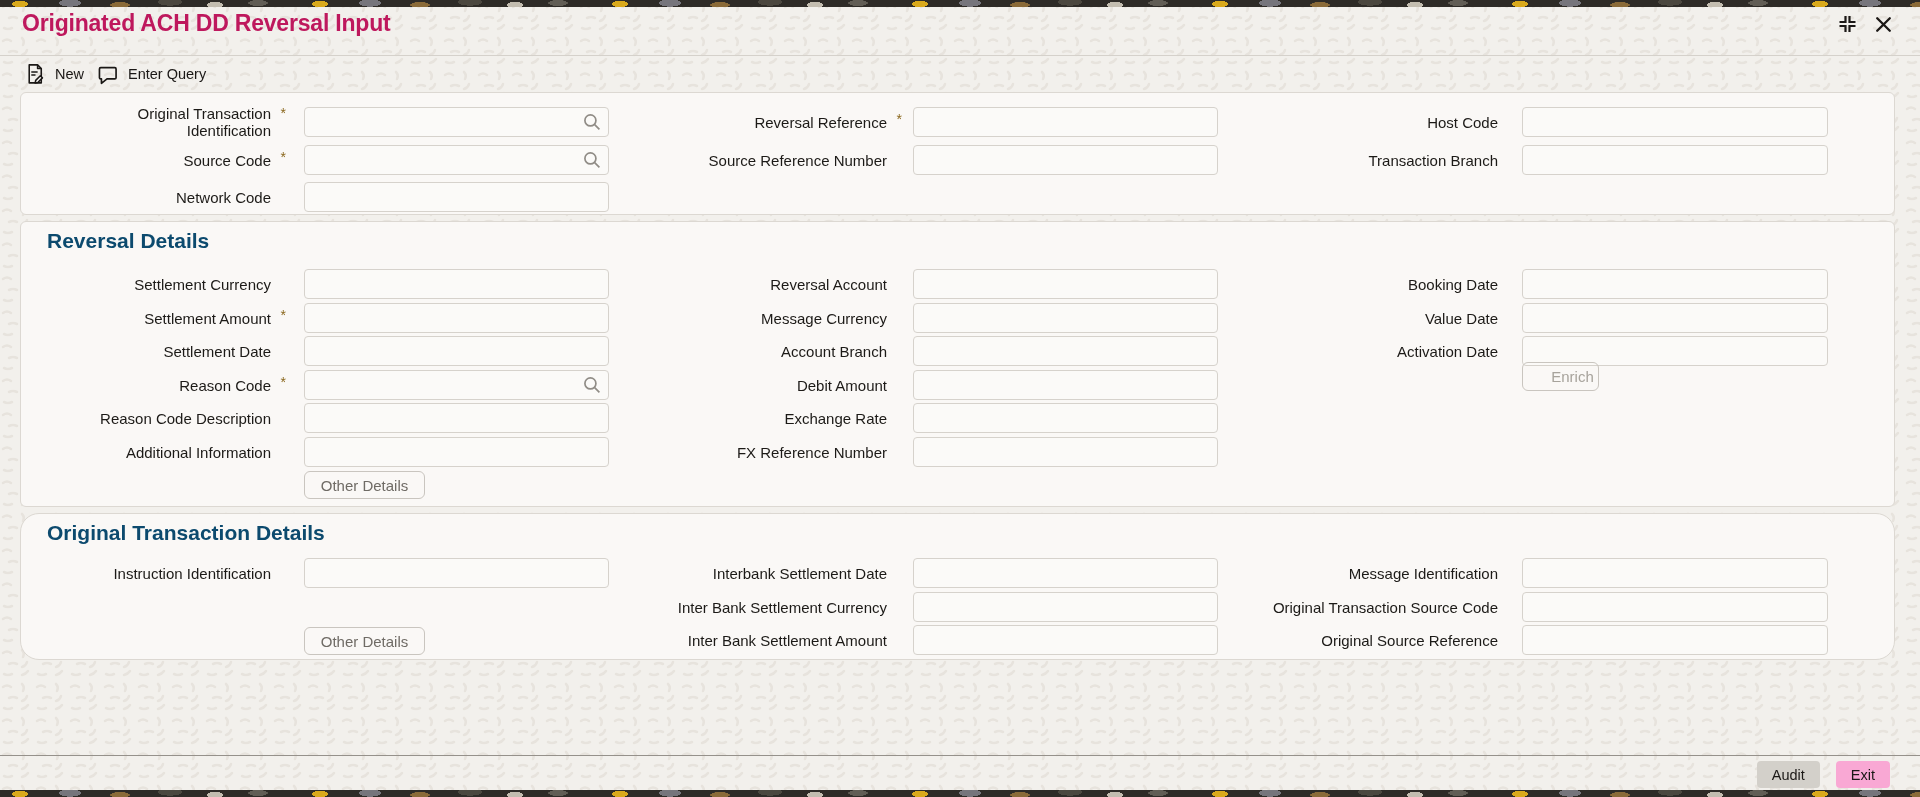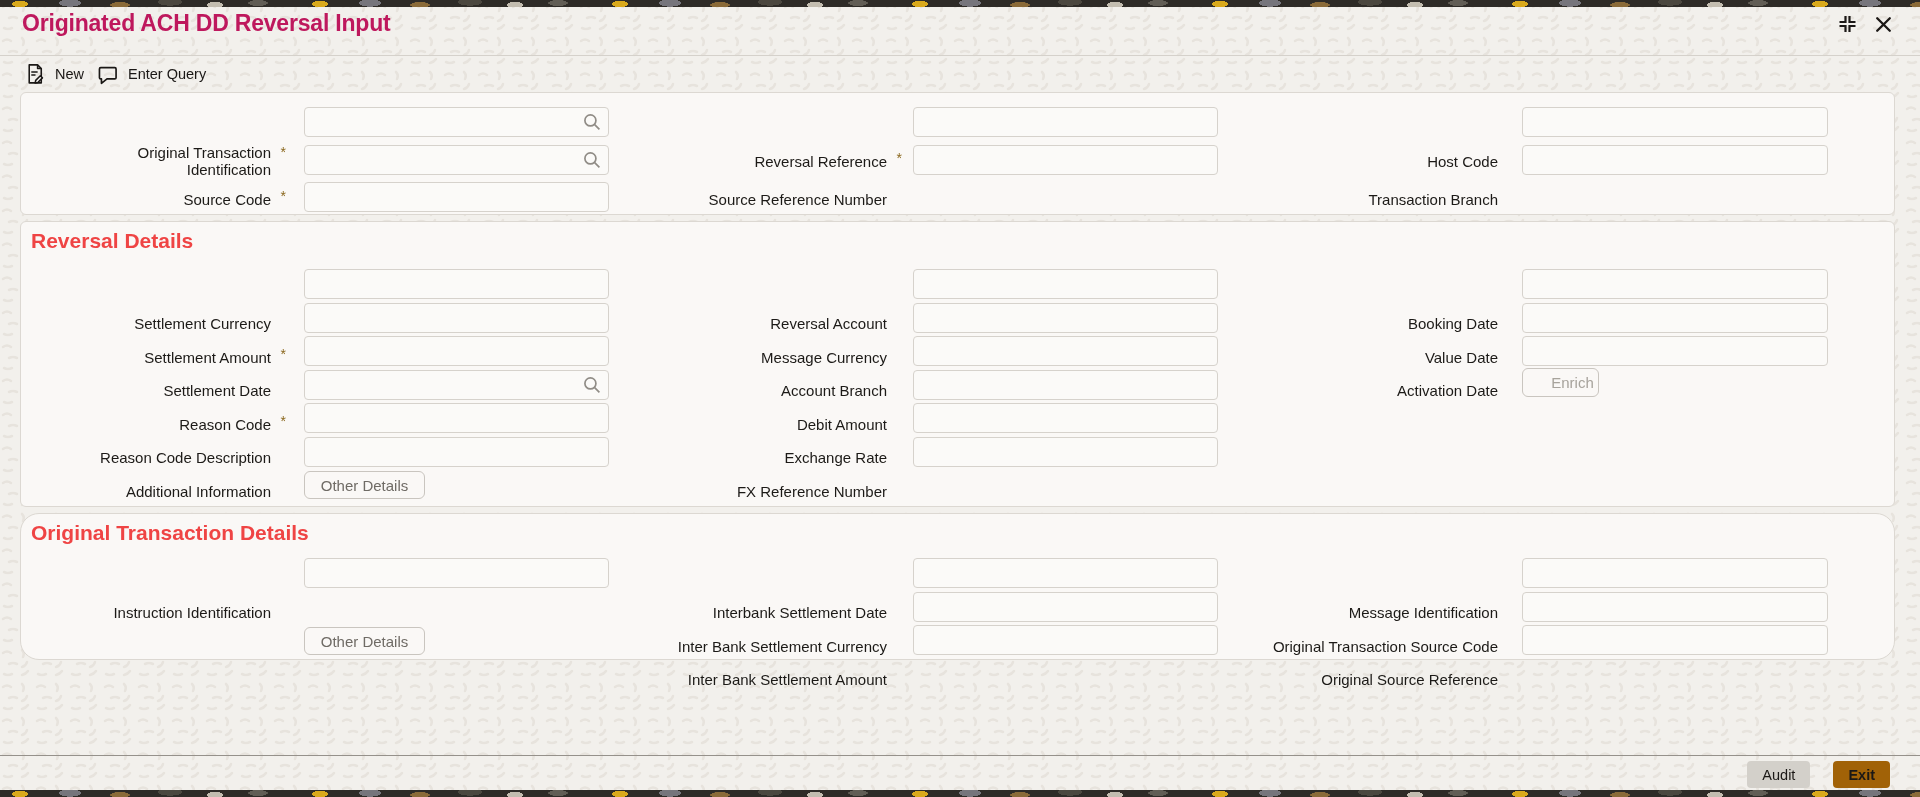--- a/index.html
+++ b/index.html
@@ -42,26 +42,26 @@
   .tool-item .tlabel { font-size:14.5px; color:#1b1816; }
 
   .panel {
     position:absolute; left:20px; width:1875px; z-index:1;
     background:#faf8f6; border:1px solid #dcd8d2; border-radius:6px;
   }
   #panel-top { top:92px; height:123px; }
   #panel-reversal { top:221px; height:286px; }
   #panel-otd { top:513px; height:147px;border-radius:19px; }
 
-  .panel h2 { position:absolute; left:10px; top:7px; margin:0; font-size:21px; font-weight:700; color:#ef4444; }
+  .panel h2 { position:absolute; left:26px; top:7px; margin:0; font-size:21px; font-weight:700; color:#0c4a6e; }
 
   .field { position:absolute; left:0; right:0; height:30px; }
   .lbl {
     position:absolute; top:50%; transform:translateY(-50%);
-    text-align:right; font-size:15px; color:#1c1a17; line-height:17px;margin-top:39px;
+    text-align:right; font-size:15px; color:#1c1a17; line-height:17px;
   }
   .c1 .lbl { left:0;      width:250px; }
   .c2 .lbl { left:616px;  width:250px; }
   .c3 .lbl { left:1227px; width:250px; }
   .c1 .inp { left:283px;  width:305px; }
   .c2 .inp { left:892px;  width:305px; }
   .c3 .inp { left:1501px; width:306px; }
   .lbl .l { display:block; }
   .req { position:absolute; right:-15px; top:-3px; color:#8a671c; font-size:14px; }
   .two-line .req { top:0; }
@@ -73,31 +73,31 @@
   }
   .search-icon { position:absolute; right:7px; top:50%; transform:translateY(-50%); display:flex; cursor:pointer; }
 
   .ghost-btn {
     position:absolute; border:1px solid #c9c5bf; border-radius:6px;
     background:transparent; color:#6f6b65; font-size:15px;
     display:flex; align-items:center; justify-content:center; cursor:pointer;
     font-family:"Liberation Sans", sans-serif;
   }
   .btn-other-details { left:283px; width:121px; height:28px; }
-  .btn-enrich { left:1501px; width:77px; height:29px; top:146px; color:#a7a39c;padding-left:30px; }
+  .btn-enrich { left:1501px; width:77px; height:29px; top:140px; color:#a7a39c;padding-left:30px; }
 
   .footer-line { position:absolute; left:0; right:0; top:755px; border-top:1px solid #95918b; z-index:2; }
-  .footer-buttons { position:absolute; top:761px; right:30px; z-index:2; display:flex; gap:23px; }
+  .footer-buttons { position:absolute; top:761px; right:30px; z-index:2; display:flex; gap:16px; }
   .fbtn {
     height:27px; padding:0 15px; border:none; border-radius:4px;
     font-size:14.5px; color:#1b1816; display:flex; align-items:center;
     font-family:"Liberation Sans", sans-serif; cursor:pointer;
   }
   .fbtn.audit { background:#d3d0ca; }
-  .fbtn.exit  { background:#a16207;font-weight:bold; }
+  .fbtn.exit  { background:#f9a8d4; }
 
   svg.ic { display:block; }
 </style>
 </head>
 <body>
 
 <svg class="bgpattern" width="1920" height="797" aria-hidden="true">
   <defs>
     <pattern id="sq" width="34" height="34" patternUnits="userSpaceOnUse">
       <g stroke="#e7e3dd" stroke-width="2.6" stroke-linecap="round" fill="none">

